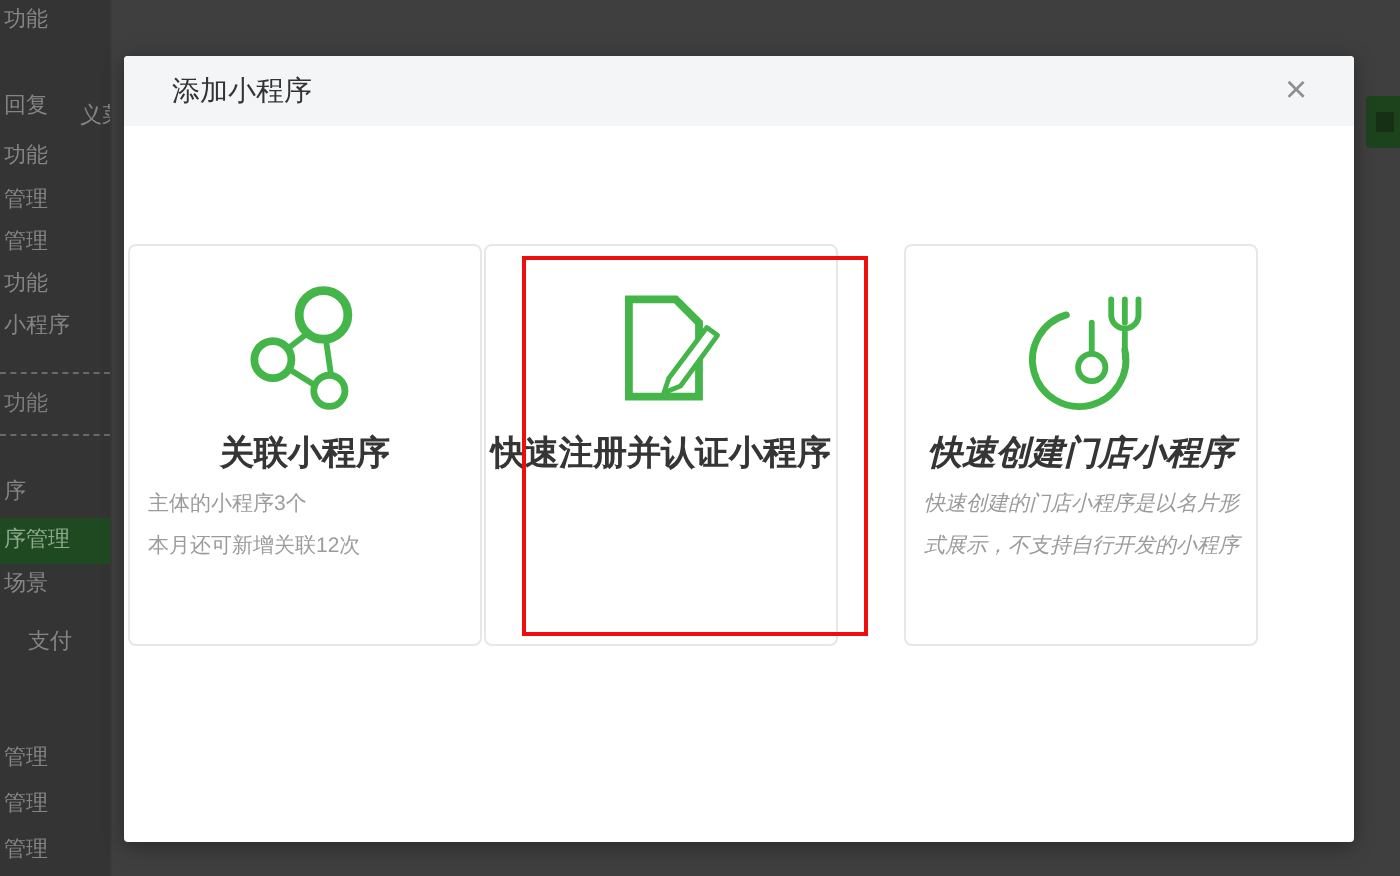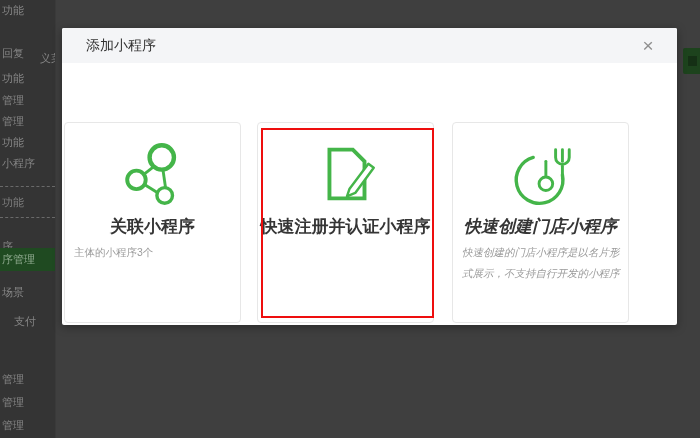--- a/index.html
+++ b/index.html
@@ -30,21 +30,21 @@
   .dim-green-btn{
     position:absolute;left:683px;top:48px;width:24px;height:26px;
     background:#1d431d;border-radius:2px;
   }
   .dim-green-btn:before{
     content:"";position:absolute;left:5px;top:8px;width:9px;height:10px;
     background:#153015;
   }
   
   .modal{
-    position:absolute;left:62px;top:28px;width:615px;height:297px;
+    position:absolute;left:62px;top:28px;width:615px;height:393px;
     background:#ffffff;border-radius:2px;
     box-shadow:0 2px 10px rgba(0,0,0,.35);
   }
   .modal-header{
     height:35px;background:#f4f5f7;border-radius:2px 2px 0 0;
     display:flex;align-items:center;
   }
   .modal-title{margin-left:24px;font-size:14px;font-weight:500;color:#333333;}
   .modal-close{
     margin-left:auto;margin-right:18px;width:22px;height:22px;
@@ -78,21 +78,21 @@
       <div class="side-item" style="top: 2px;">功能</div>
       <div class="side-item" style="top: 45px;">回复</div>
       <div class="side-item" style="top: 50px; padding-left: 40px;">义菜单</div>
       <div class="side-item" style="top: 70px;">功能</div>
       <div class="side-item" style="top: 92px;">管理</div>
       <div class="side-item" style="top: 113px;">管理</div>
       <div class="side-item" style="top: 134px;">功能</div>
       <div class="side-item" style="top: 155px;">小程序</div>
       <div class="side-item dashed" style="top: 186px;">功能</div>
       <div class="side-item" style="top: 238px;">序</div>
-      <div class="side-item active" style="top: 248px;">序管理</div>
+      <div class="side-item active" style="top: 259px;">序管理</div>
       <div class="side-item" style="top: 284px;">场景</div>
       <div class="side-item" style="top: 313px; padding-left: 14px;">支付</div>
       <div class="side-item" style="top: 371px;">管理</div>
       <div class="side-item" style="top: 394px;">管理</div>
       <div class="side-item" style="top: 417px;">管理</div>
     </div>
   <div class="dim-green-btn"></div>
 
   <div class="modal">
     <div class="modal-header">
@@ -110,24 +110,25 @@
           <circle class="icon-fill-white" cx="47" cy="21" r="12.5" stroke-width="4.5"></circle>
           <circle class="icon-fill-white" cx="21" cy="44" r="9.5" stroke-width="4"></circle>
           <circle class="icon-fill-white" cx="50" cy="60" r="8" stroke-width="3.5"></circle>
         </g>
       </svg>
 
     </div>
     <div class="card-title">关联小程序</div>
     <div class="card-desc">
             <div class="desc-line">主体的小程序3个</div>
+            <div class="desc-line">本月还可新增关联12次</div>
           </div>
   </div>
 
-  <div class="card" style="left: 195px;">
+  <div class="card" style="left: 180px;">
     <div class="icon-wrap">
 
       <svg viewBox="0 0 76 76">
         <g class="icon-stroke">
           <path d="M21 13 H45 L57 25 V63 H21 Z" stroke-width="4" stroke-linejoin="miter"></path>
           <path class="icon-fill-white" d="M39 61 L41.5 53.5 L61 27.5 L66.5 31.5 L47.5 57.5 Z" stroke-width="2.5" stroke-linejoin="round"></path>
         </g>
       </svg>
 
     </div>

